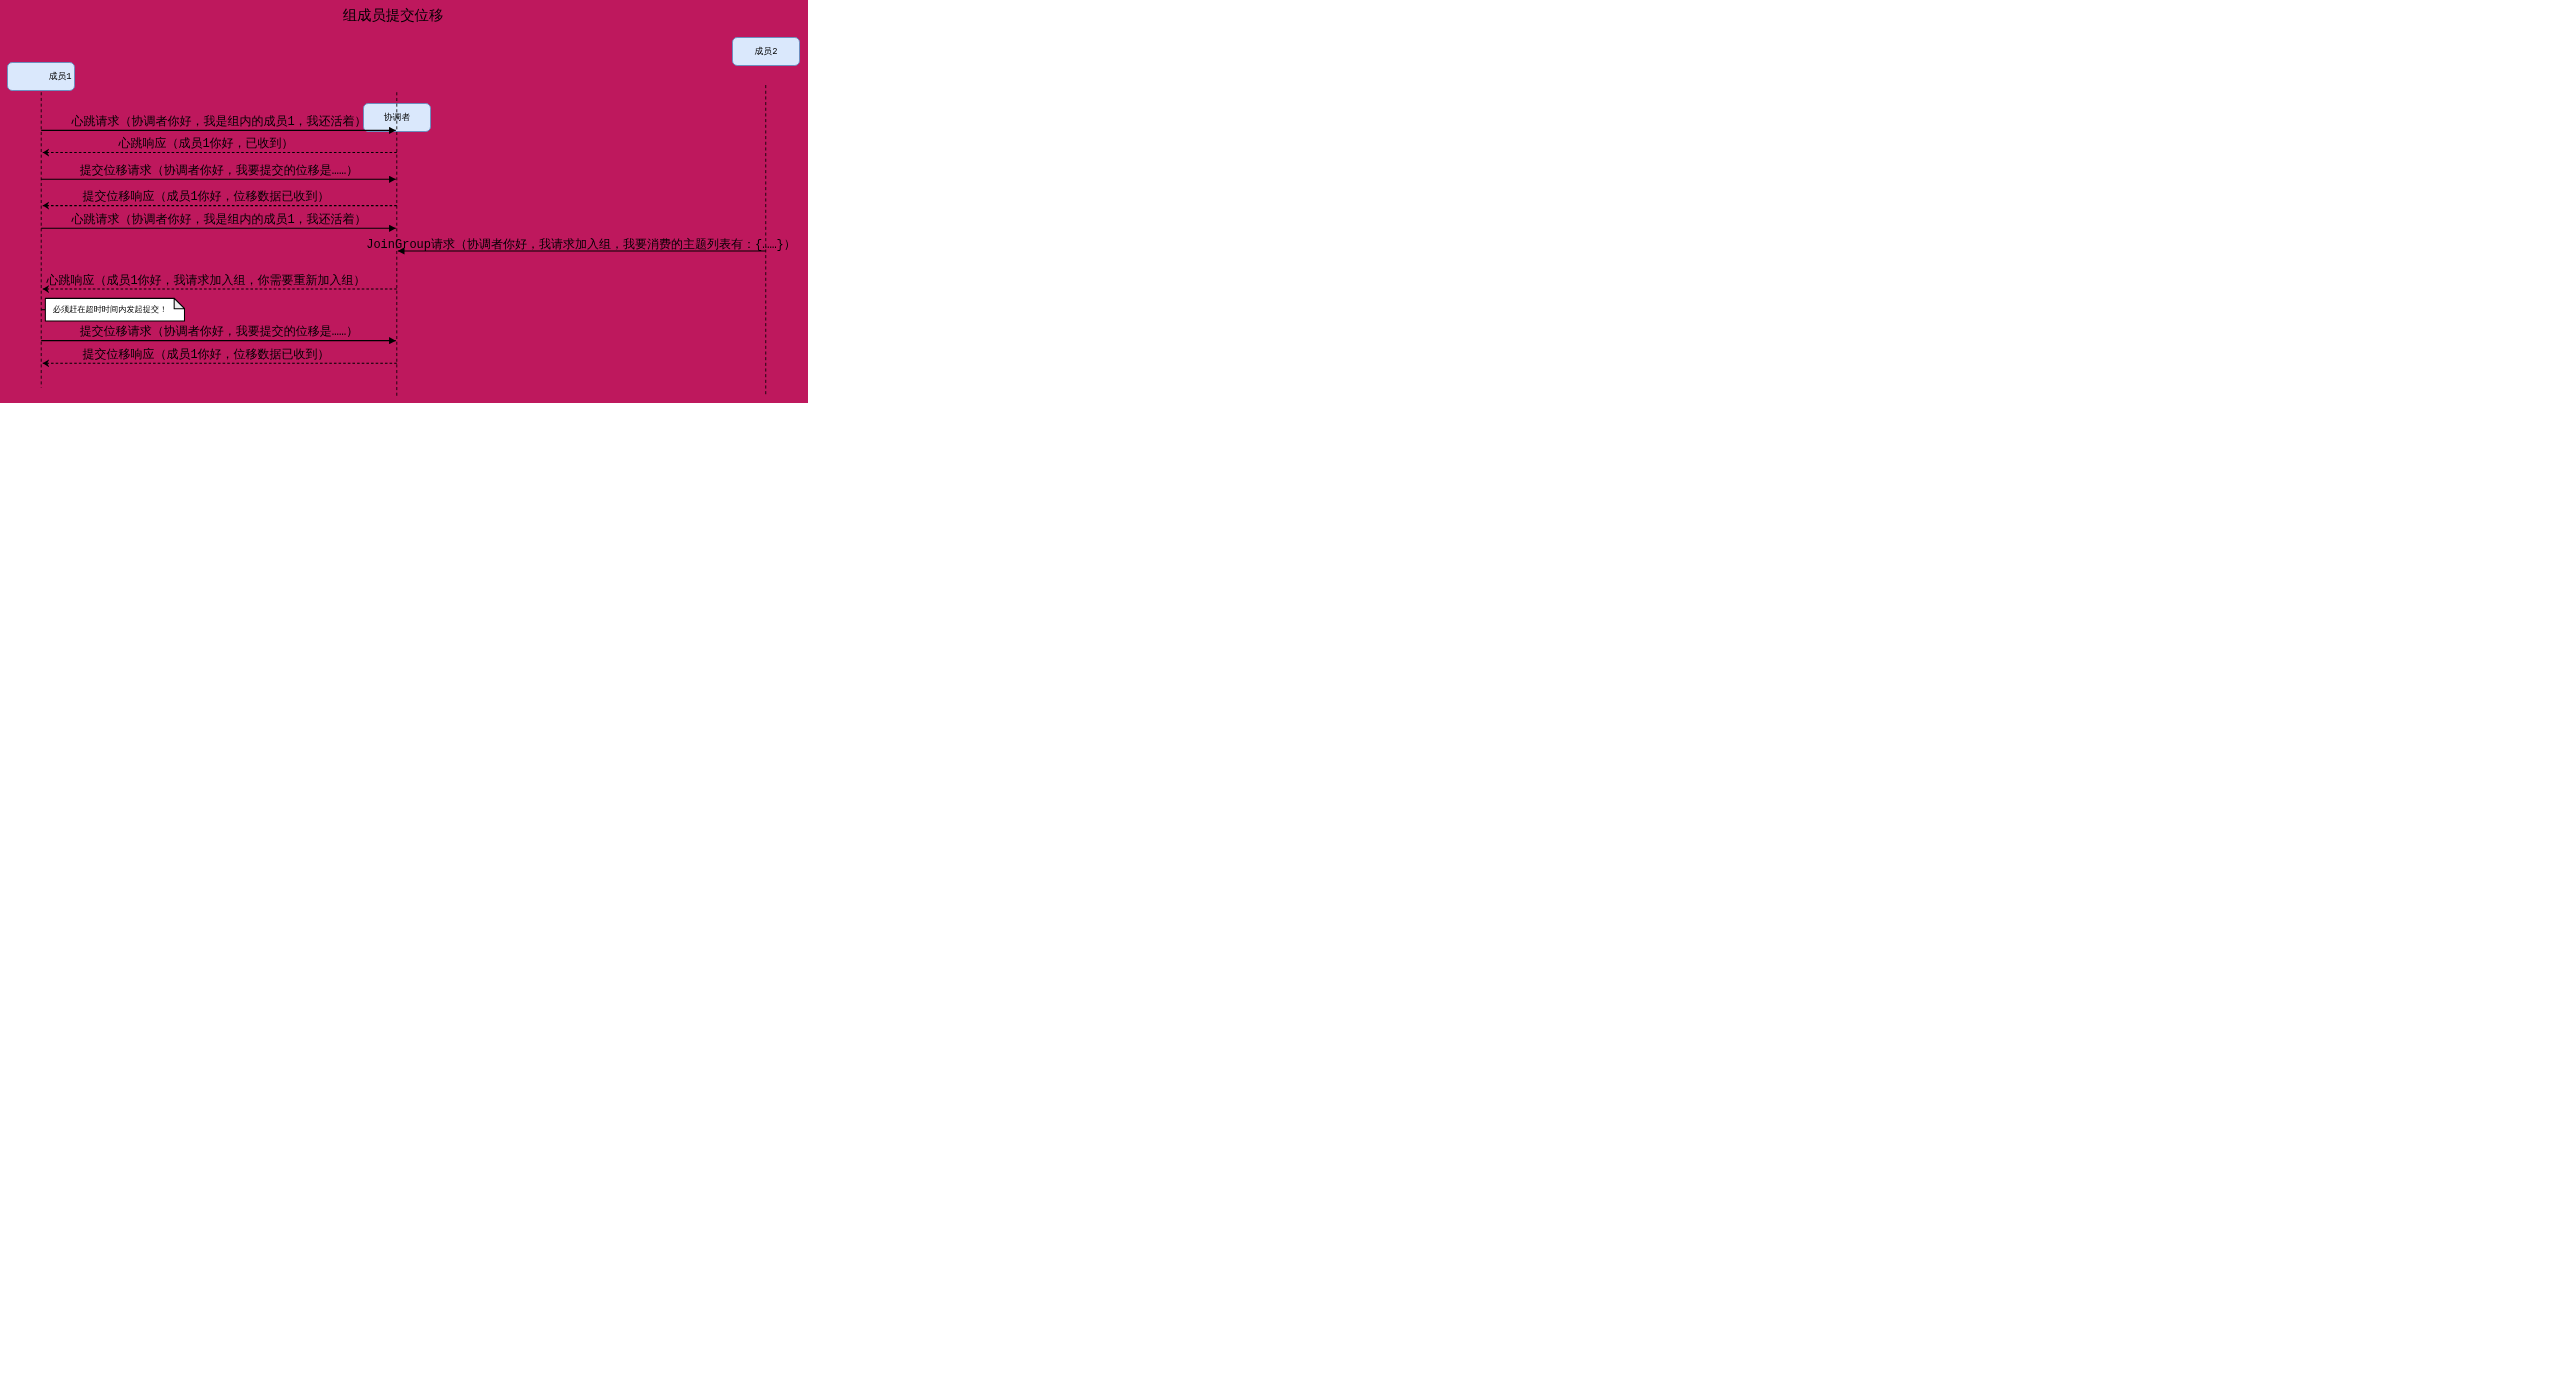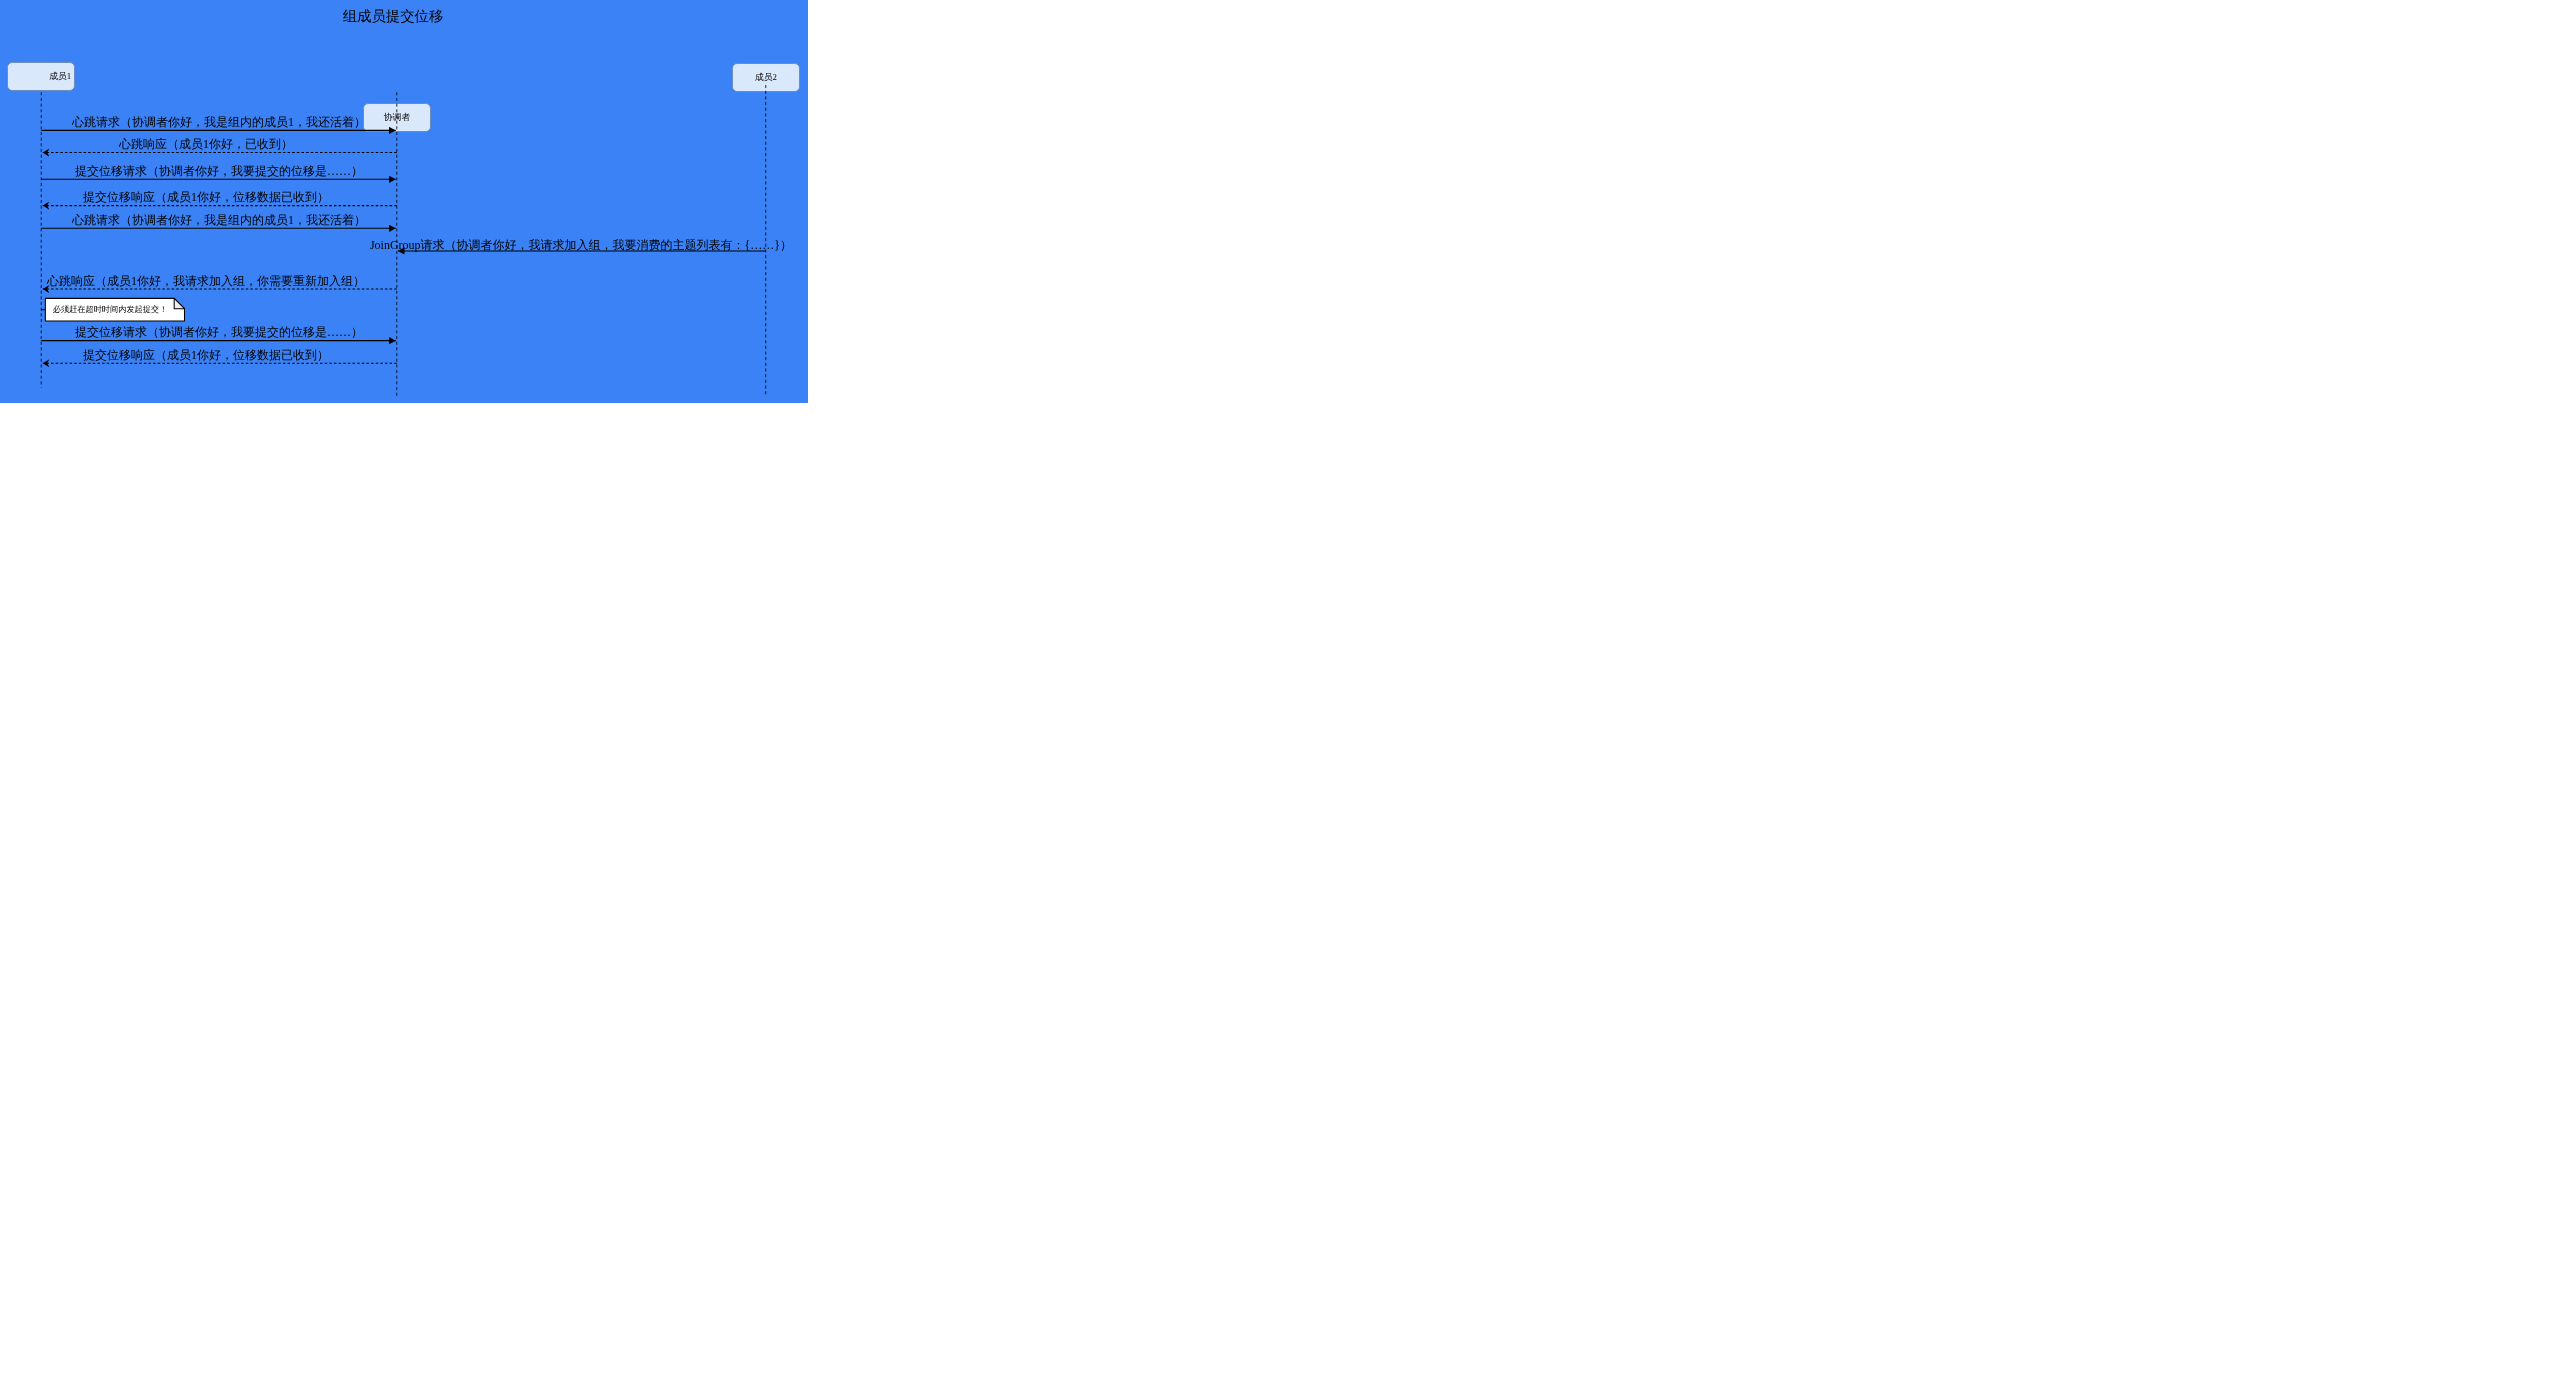--- a/index.html
+++ b/index.html
@@ -1,21 +1,21 @@
 <!DOCTYPE html>
 <html style="font-size:8.2px"><head>
 <meta charset="utf-8">
 <style>
   html, body { margin: 0; padding: 0; background: #ffffff; }
   .canvas {
     position: relative;
     width: 808px;
     height: 403px;
-    background: #3b82f6;
-    font-family: Liberation Serif, serif;
+    background: #be185d;
+    font-family: Liberation Mono, monospace;
     color: #000000;
     overflow: hidden;
   }
   .diagram-title {
     position: absolute;
     left: 393px;
     top: 7.2px;
     transform: translateX(-50%);
     font-size: 14.4px;
     line-height: 18.5px;
@@ -70,21 +70,21 @@
 <div class="canvas">
 
   <div class="diagram-title">组成员提交位移</div>
 
   <div class="actor" style="left:7.2px; top:62px;padding-left:38px;">
     <span>成员1</span>
   </div>
   <div class="actor" style="left:363px; top:62px;margin-top:41px;">
     <span>协调者</span>
   </div>
-  <div class="actor" style="left:732px; top:63px;">
+  <div class="actor" style="left:732px; top:37px;">
     <span>成员2</span>
   </div>
 
   <svg class="svg-layer" width="808" height="403" viewBox="0 0 1568 782">
     <defs>
       <marker id="arrowSolid" markerUnits="userSpaceOnUse" markerWidth="15" markerHeight="14" refX="13" refY="7" orient="auto">
         <path d="M0,0 L13,7 L0,14 Z" fill="#000000"></path>
       </marker>
       <marker id="arrowThin" markerUnits="userSpaceOnUse" markerWidth="15" markerHeight="16" refX="13" refY="8" orient="auto">
         <path d="M0,0 L13,8 L0,16 L4.5,8 Z" fill="#000000"></path>

